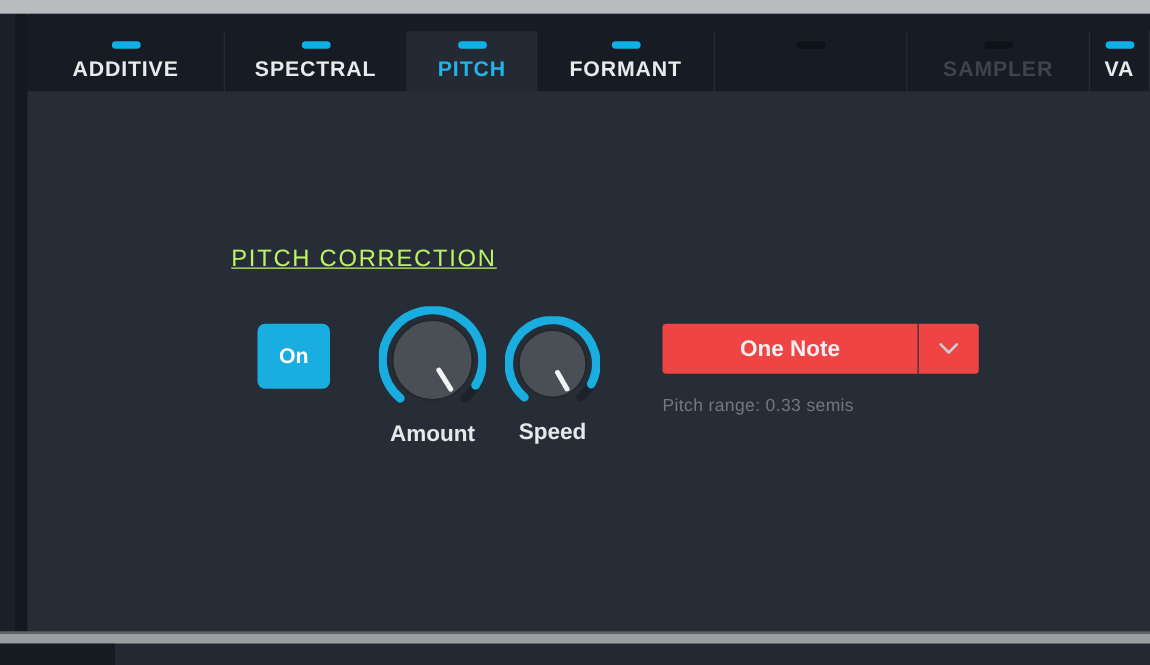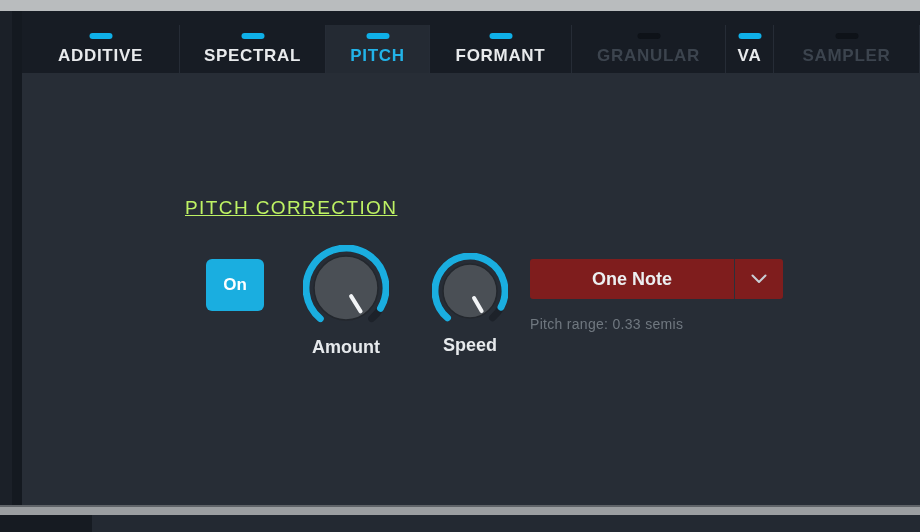--- a/index.html
+++ b/index.html
@@ -139,40 +139,40 @@
     border: none;
   }
 
   .knob-group {
     position: absolute;
     display: flex;
     flex-direction: column;
     align-items: center;
   }
   .knob-amount { left: 281px; top: 172px; }
-  .knob-speed  { left: 410px; top: 180px; }
+  .knob-speed  { left: 382px; top: 180px; }
 
   .knob { position: relative; cursor: pointer; }
   .knob svg { display: block; }
   .knob-label {
     margin-top: 6px;
     font-size: 18px;
     font-weight: bold;
     color: #e6e9ec;
     white-space: nowrap;
   }
 
   
   .dropdown {
     position: absolute;
     left: 508px;
     top: 186px;
     width: 253px;
     height: 40px;
-    background: #7f1d1d;
+    background: #ef4444;
     border-radius: 3px;
     display: flex;
     align-items: center;
     cursor: pointer;
     box-sizing: border-box;
   }
   .dropdown-value {
     flex: 1;
     text-align: center;
     font-size: 18px;
@@ -248,29 +248,28 @@
       <div class="tab active" style="width: 104px;">
         <div class="tab-ind"></div>
         <div class="tab-label">PITCH</div>
       </div>
       <div class="tab" style="width: 142px;">
         <div class="tab-ind"></div>
         <div class="tab-label">FORMANT</div>
       </div>
       <div class="tab disabled" style="width: 154px;">
         <div class="tab-ind"></div>
-        <div class="tab-label">GRANULAR</div>
+      </div>
+      <div class="tab disabled" style="width: 146px;">
+        <div class="tab-ind"></div>
+        <div class="tab-label">SAMPLER</div>
       </div>
       <div class="tab" style="width: 48px;">
         <div class="tab-ind"></div>
         <div class="tab-label">VA</div>
-      </div>
-      <div class="tab disabled" style="width: 146px;">
-        <div class="tab-ind"></div>
-        <div class="tab-label">SAMPLER</div>
       </div>
     </div>
 
   <div class="content-panel">
 
     <div class="section-title">PITCH CORRECTION</div>
 
     <div class="on-button">On</div>
 
     <div class="knob-group knob-amount">

